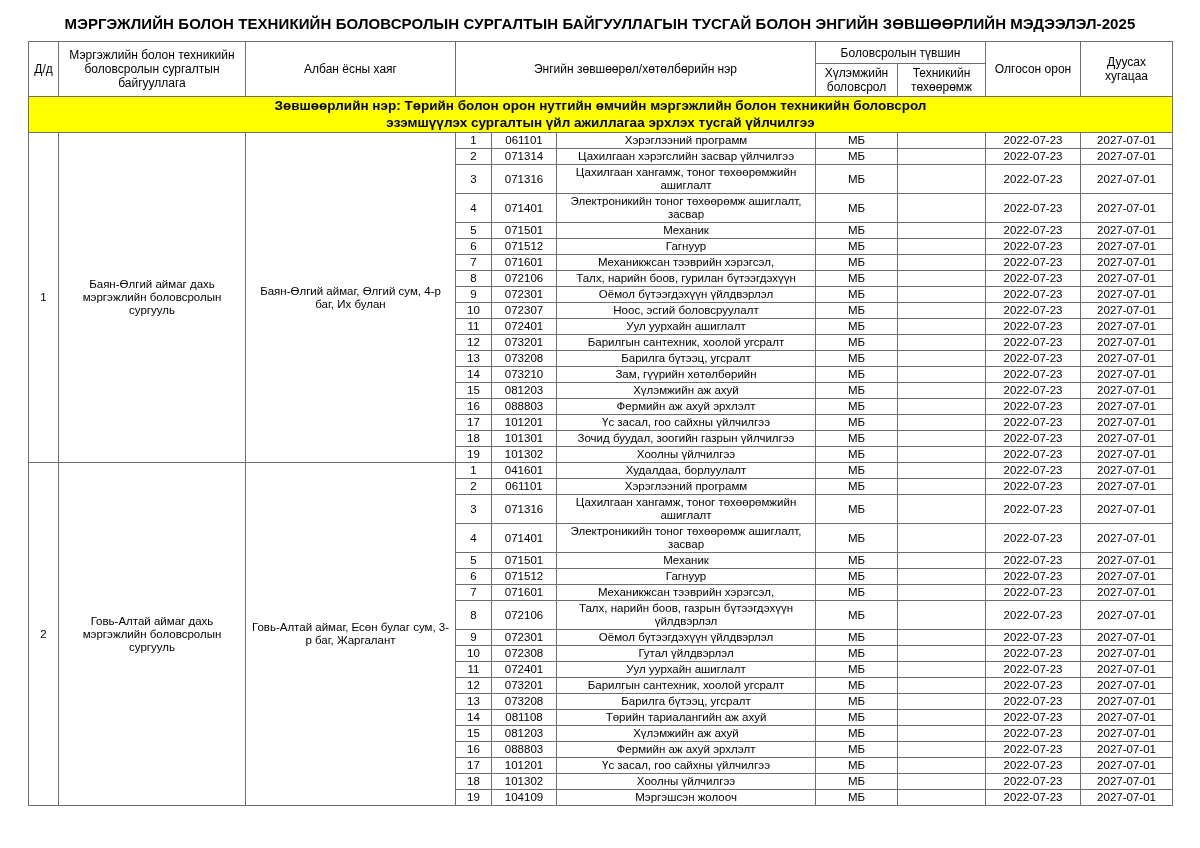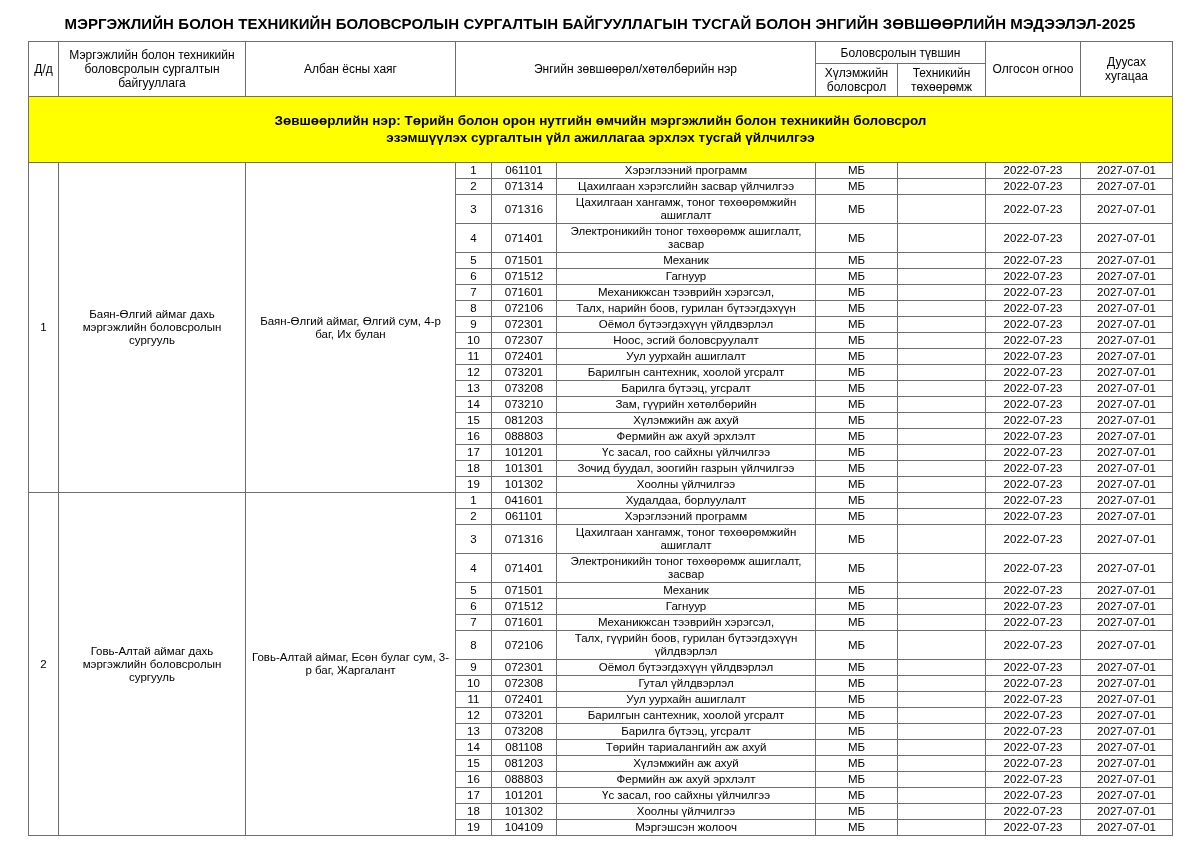--- a/index.html
+++ b/index.html
@@ -41,21 +41,21 @@
   }
   thead tr.h1 { height: 22px; }
   thead tr.h2 { height: 33px; }
   tbody.banner td {
     background: #FFFF00;
     height: 35px;
     text-align: center;
     font-weight: 700;
     font-size: 13.5px;
     line-height: 16.5px;
-    padding: 16px 6px;
+    padding: 1px 6px;
   }
   tbody.rows tr { height: 15px; }
   tbody.rows td {
     font-size: 11.5px;
     line-height: 13px;
     padding: 1px 4px;
   }
   td.c { text-align: center; }
   td.l { text-align: center; }
   td.school {
@@ -83,21 +83,21 @@
       <col style="width:95px">
       <col style="width:92px">
   </colgroup>
   <thead>
     <tr class="h1">
       <th rowspan="2">Д/д</th>
       <th rowspan="2">Мэргэжлийн болон техникийн боловсролын сургалтын байгууллага</th>
       <th rowspan="2">Албан ёсны хаяг</th>
       <th rowspan="2" colspan="3">Энгийн зөвшөөрөл/хөтөлбөрийн нэр</th>
       <th colspan="2">Боловсролын түвшин</th>
-      <th rowspan="2">Олгосон огноо</th>
+      <th rowspan="2">Олгосон орон</th>
       <th rowspan="2">Дуусах хугацаа</th>
     </tr>
     <tr class="h2">
       <th>Хүлэмжийн боловсрол</th>
       <th>Техникийн төхөөрөмж</th>
     </tr>
   </thead>
   <tbody class="banner">
     <tr>
       <td colspan="10">
@@ -343,21 +343,21 @@
         <td class="c">071601</td>
         <td class="l">Механикжсан тээврийн хэрэгсэл,</td>
         <td class="c">МБ</td>
         <td class="c"></td>
         <td class="c">2022-07-23</td>
         <td class="c">2027-07-01</td>
       </tr>
       <tr>
         <td class="c">8</td>
         <td class="c">072106</td>
-        <td class="l">Талх, гүүрийн боов, гурилан бүтээгдэхүүн үйлдвэрлэл</td>
+        <td class="l">Талх, нарийн боов, газрын бүтээгдэхүүн үйлдвэрлэл</td>
         <td class="c">МБ</td>
         <td class="c"></td>
         <td class="c">2022-07-23</td>
         <td class="c">2027-07-01</td>
       </tr>
       <tr>
         <td class="c">9</td>
         <td class="c">072301</td>
         <td class="l">Оёмол бүтээгдэхүүн үйлдвэрлэл</td>
         <td class="c">МБ</td>

